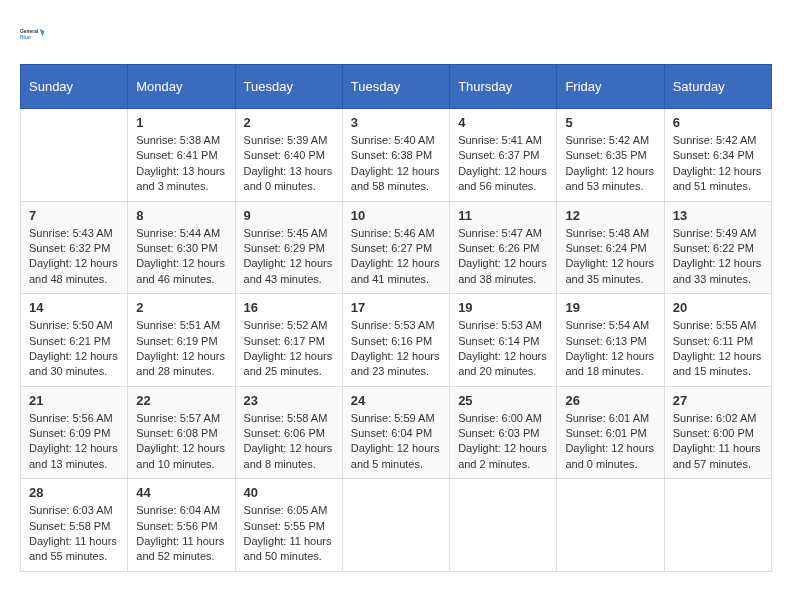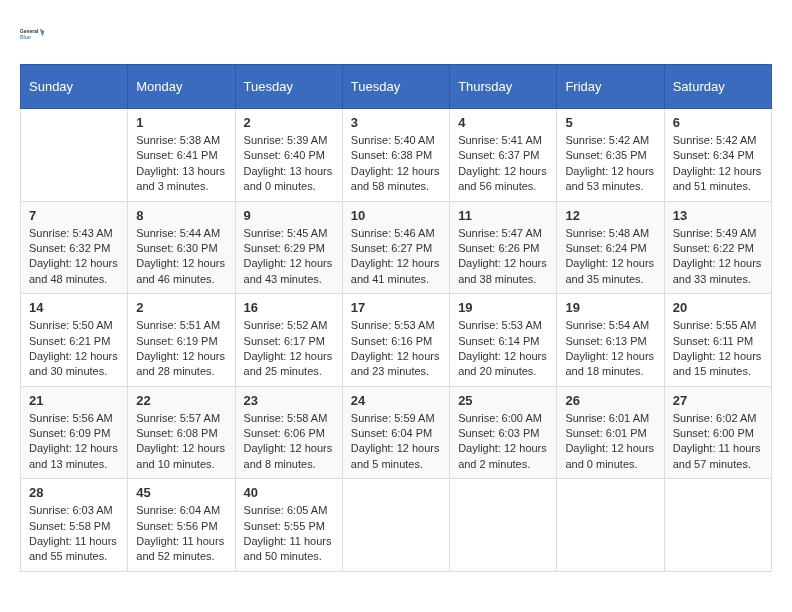--- a/index.html
+++ b/index.html
@@ -228,21 +228,21 @@
           <span class="day-number">27</span>
           <div class="day-info">Sunrise: 6:02 AM<br>Sunset: 6:00 PM<br>Daylight: 11 hours<br>and 57 minutes.</div>
         </td>
       </tr>
       <tr>
         <td>
           <span class="day-number">28</span>
           <div class="day-info">Sunrise: 6:03 AM<br>Sunset: 5:58 PM<br>Daylight: 11 hours<br>and 55 minutes.</div>
         </td>
         <td>
-          <span class="day-number">45</span>
+          <span class="day-number">44</span>
           <div class="day-info">Sunrise: 6:04 AM<br>Sunset: 5:56 PM<br>Daylight: 11 hours<br>and 52 minutes.</div>
         </td>
         <td>
           <span class="day-number">40</span>
           <div class="day-info">Sunrise: 6:05 AM<br>Sunset: 5:55 PM<br>Daylight: 11 hours<br>and 50 minutes.</div>
         </td>
         <td></td>
         <td></td>
         <td></td>
         <td></td>

